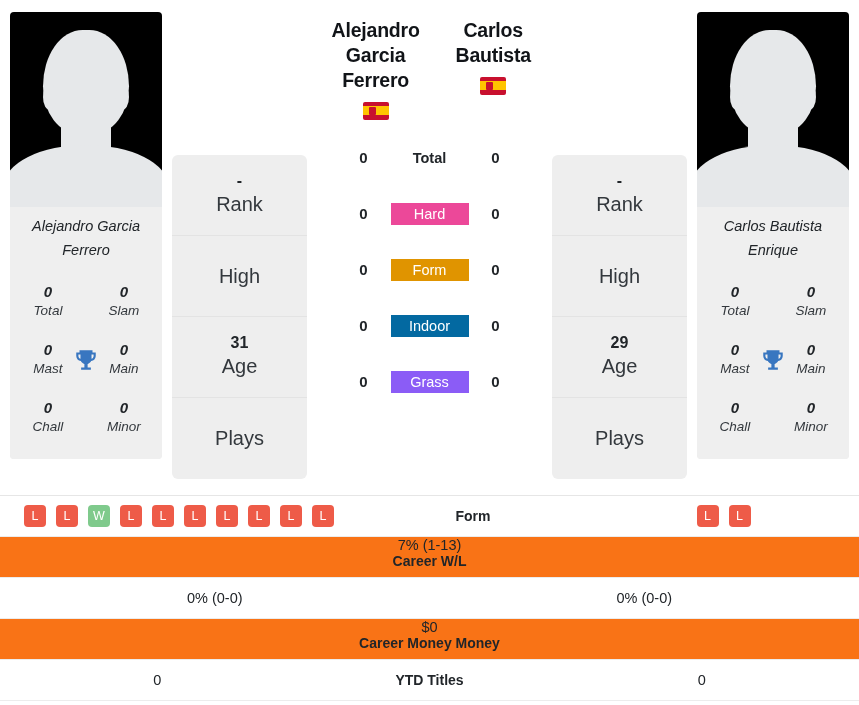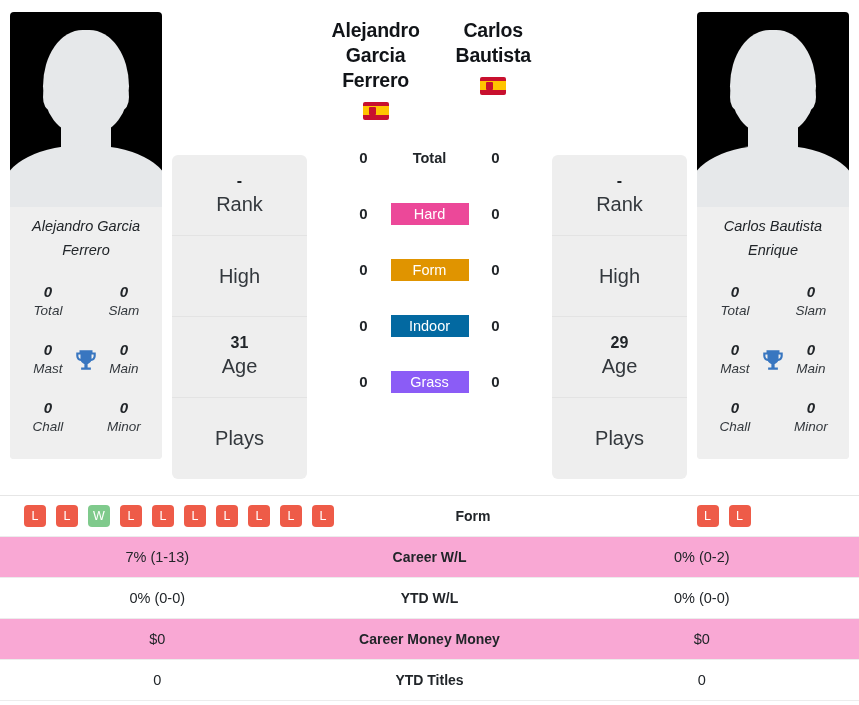--- a/index.html
+++ b/index.html
@@ -234,21 +234,21 @@
   .stats-table {
     width: 859px;
     border-top: 1px solid #e6e6e6;
   }
   .t-row {
     display: flex;
     align-items: center;
     height: 41px;
     border-bottom: 1px solid #ececec;
   }
-  .t-row.alt { background: #f9a8d4; }
+  .t-row.alt { background: #f97316; flex-direction: column; }
   .t-left, .t-right {
     flex: 1 1 0;
     padding: 0 24px;
     font-size: 14.5px;
     color: #212529;
   }
   .t-left { text-align: center; }
   .t-right { text-align: center; }
   .t-mid {
     flex: 0 0 230px;
@@ -488,21 +488,20 @@
         </div>
       </div>
     </div>
     <div class="t-row alt">
       <div class="t-left">7% (1-13)</div>
       <div class="t-mid">Career W/L</div>
       <div class="t-right">0% (0-2)</div>
     </div>
     <div class="t-row">
       <div class="t-left">0% (0-0)</div>
-      <div class="t-mid">YTD W/L</div>
       <div class="t-right">0% (0-0)</div>
     </div>
     <div class="t-row alt">
       <div class="t-left">$0</div>
       <div class="t-mid">Career Money Money</div>
       <div class="t-right">$0</div>
     </div>
     <div class="t-row">
       <div class="t-left">0</div>
       <div class="t-mid">YTD Titles</div>

